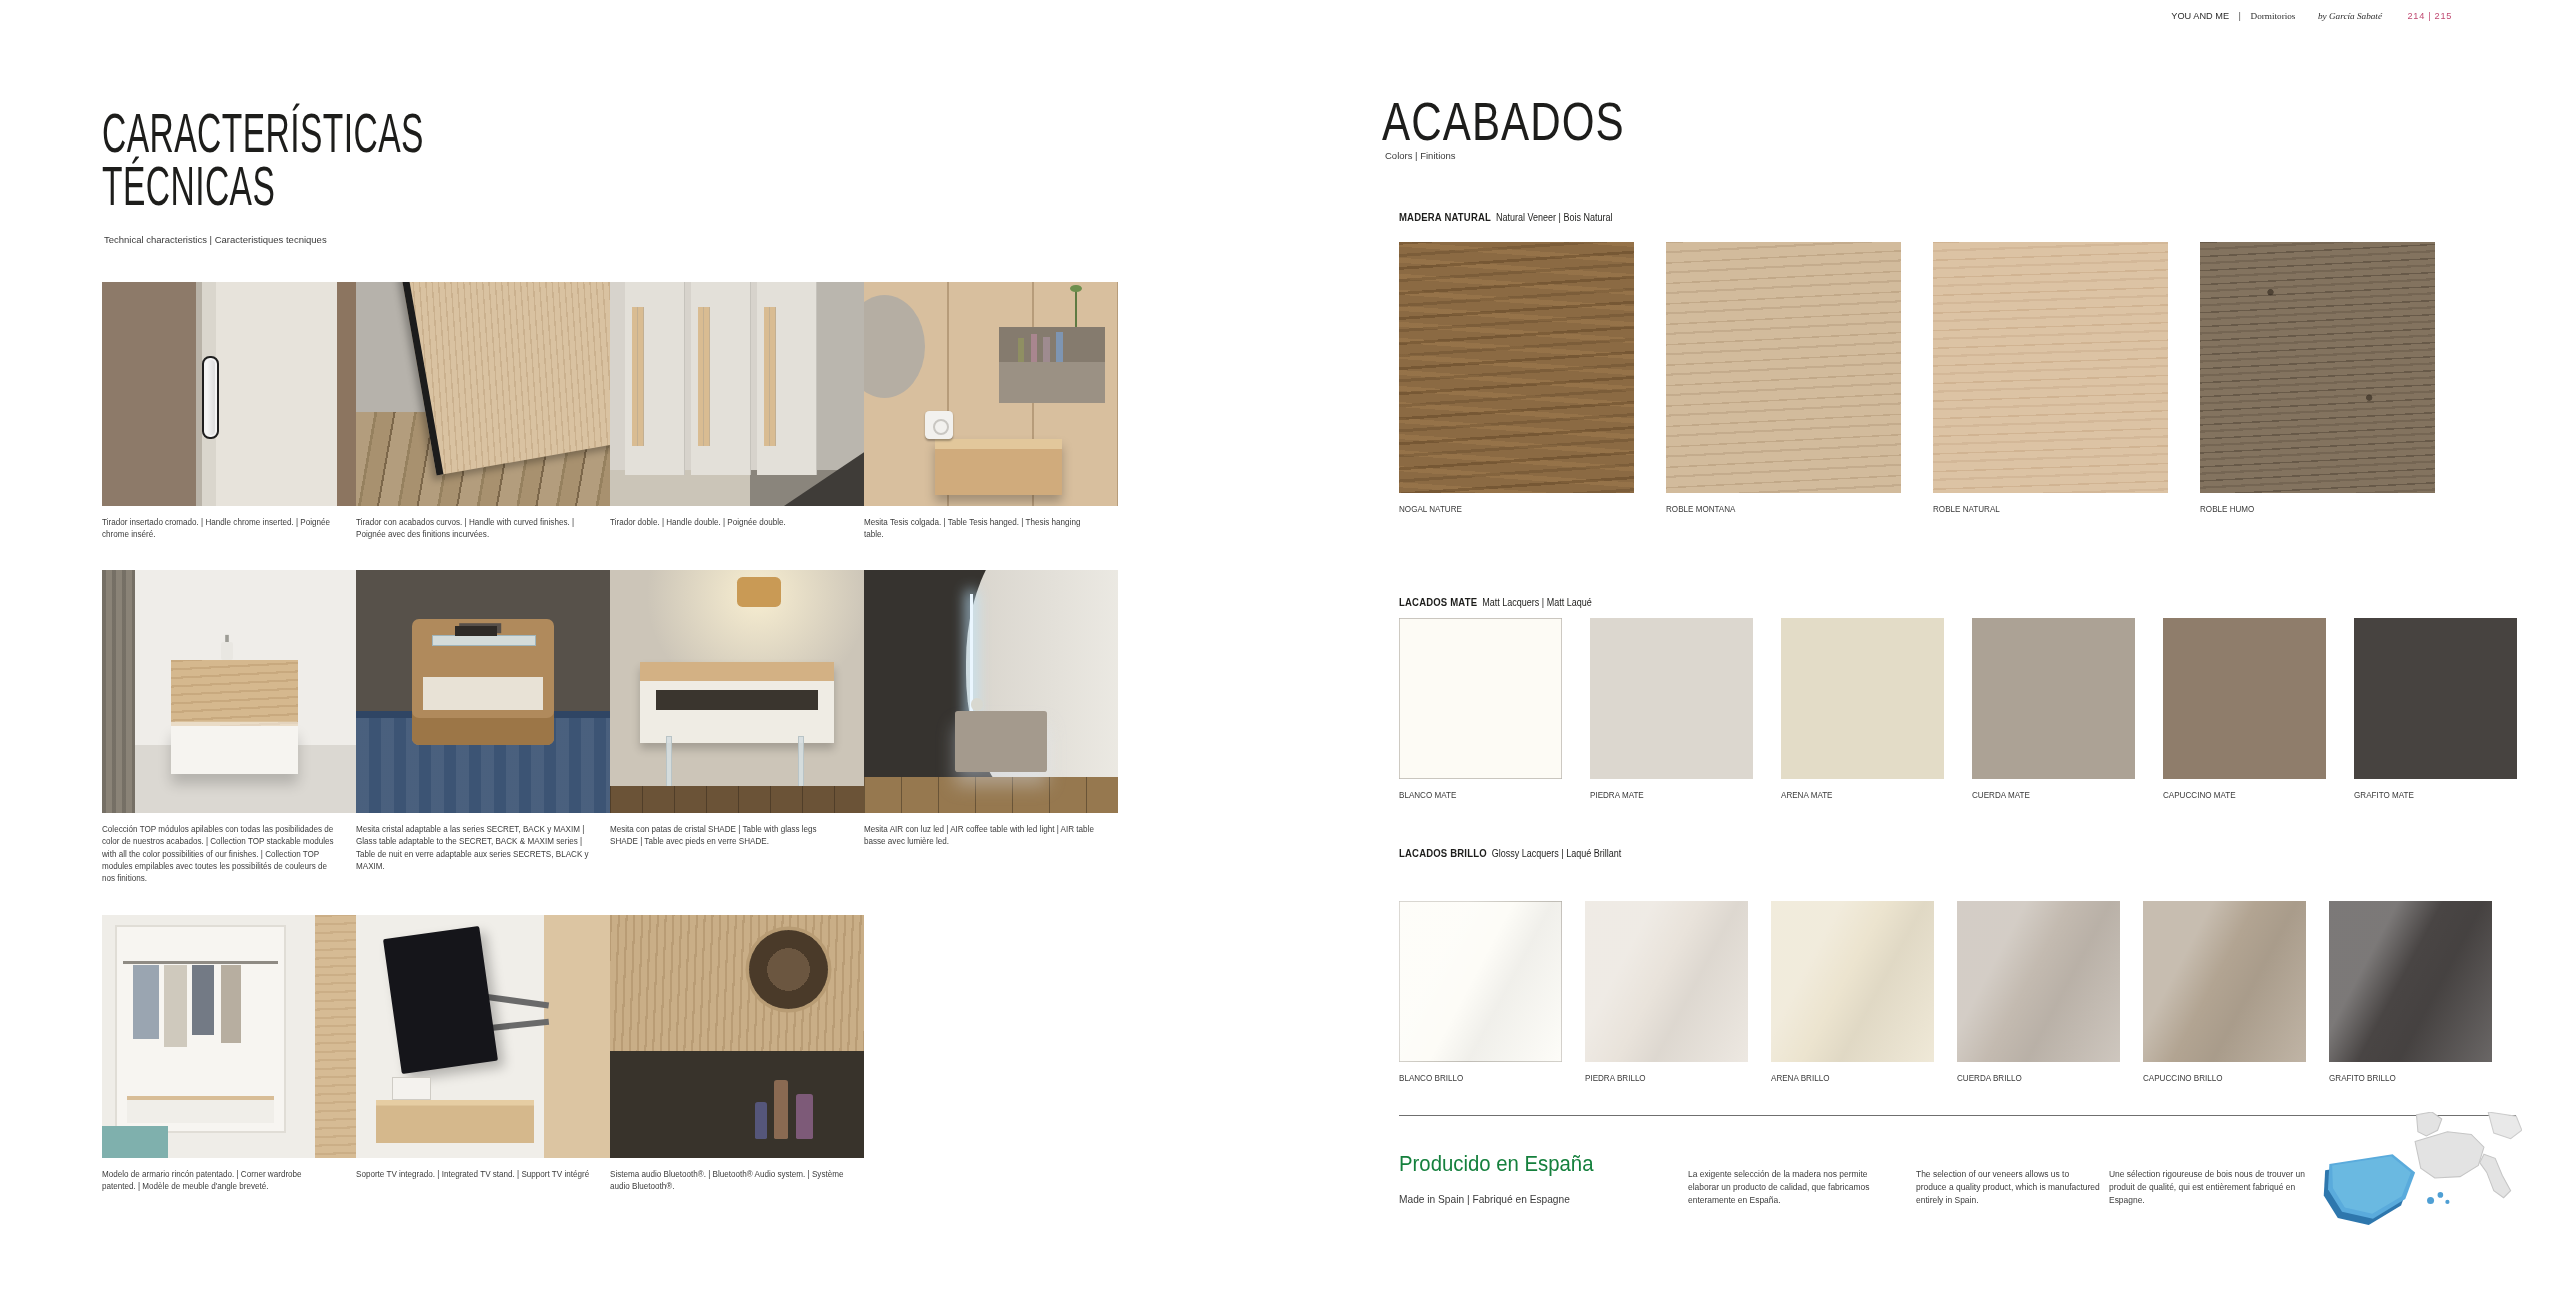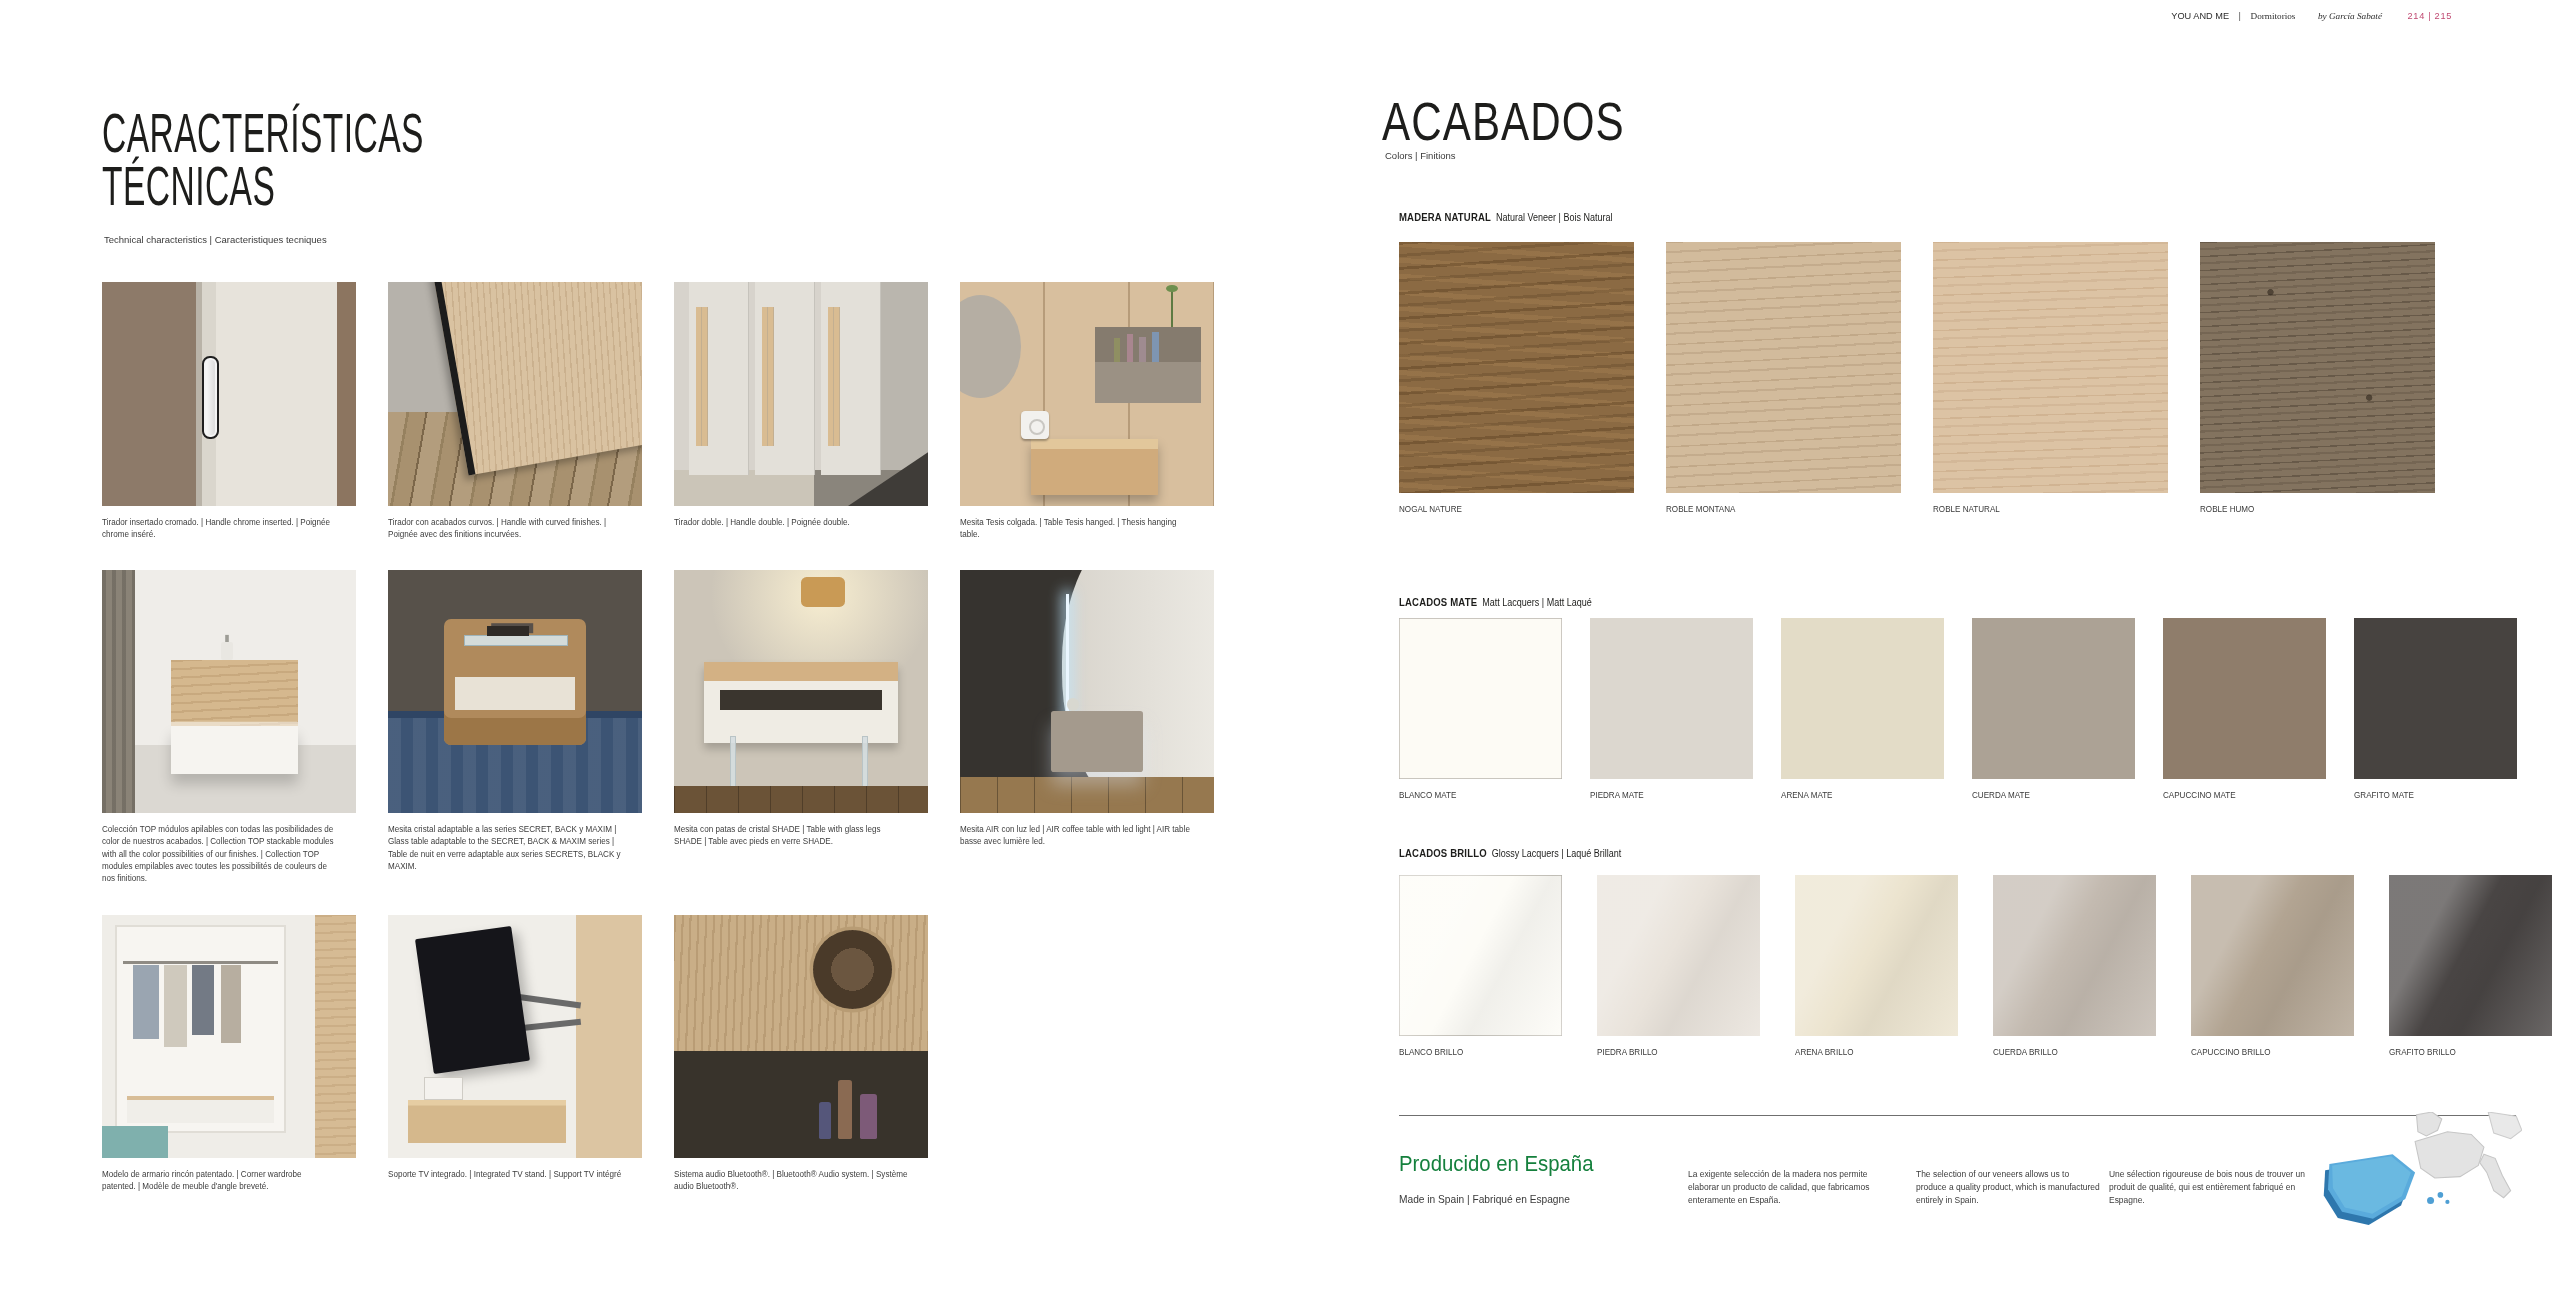--- a/index.html
+++ b/index.html
@@ -20,21 +20,21 @@
   .smalltext{font-size:9.2px;line-height:1.42;color:#3c3c3c;transform:scaleX(.92);transform-origin:0 0;}
 
   
   .top-header{position:absolute;top:11.3px;right:124px;font-size:9.2px;color:#2b2b2b;white-space:nowrap;}
   .top-header .sep{margin:0 7px;color:#555;}
   .serif{font-family:"Liberation Serif",serif;}
   .byline{font-family:"Liberation Serif",serif;font-style:italic;margin-left:20px;}
   .pages{margin-left:23px;letter-spacing:0.7px;}
 
   
-  .photo-row{position:absolute;left:102px;width:1110px;display:flex;gap:32px;}
+  .photo-row{position:absolute;left:102px;width:1110px;display:flex;}
   .cell{flex:0 0 254px;width:254px;display:flex;flex-direction:column;}
   .photo{position:relative;overflow:hidden;width:254px;background:#e5e2db;}
   .h318{height:224px;} .h345{height:243px;}
   .caption{margin-top:10px;width:254px;font-size:8.8px;line-height:1.4;color:#3c3c3c;transform:scaleX(.92);transform-origin:0 0;}
 
   
   .p1{background:linear-gradient(90deg,#8d7a69 0 37%,#b9b3a8 37% 39.5%,#dad6cd 39.5% 45%,#e7e3db 45% 92.5%,#8c7560 92.5% 100%);}
   .p1-handle{position:absolute;left:39.5%;top:33%;width:12.7px;height:79px;border-radius:7.8px;border:2.8px solid #1f1f1f;background:linear-gradient(90deg,#ffffff,#d5d5d5);box-shadow:inset 0 0 0 2.1px #f4f4f4;}
 
   .p2{background:linear-gradient(180deg,#b6b2ab 0 60%,#a99a81 60% 100%);}
@@ -108,21 +108,21 @@
 
   .p12{background:linear-gradient(180deg,#c9ae87 0 56%,#38332b 56% 100%);}
   .p12-grain{position:absolute;left:0;right:0;top:0;height:56%;background:repeating-linear-gradient(92deg,rgba(120,85,45,.2) 0 2.1px,rgba(0,0,0,0) 2.1px 7.8px);}
   .p12-grille{position:absolute;right:14%;top:6%;width:79px;height:79px;border-radius:50%;background:radial-gradient(circle,#6b5640 0 38%,#4a3a29 38% 70%,#33271a 70% 100%);box-shadow:0 0 0 3.5px #b89c74;}
   .p12-vase{position:absolute;bottom:8%;border-radius:2.8px 2.8px 1.4px 1.4px;}
 
   
   .swatch-row{position:absolute;display:flex;}
   .row-wood{left:1399px;top:242px;gap:32px;}
   .row-mate{left:1399px;top:618px;gap:28px;}
-  .row-brillo{left:1399px;top:875px;gap:35px;}
+  .row-brillo{left:1399px;top:901px;gap:23px;}
   .swatch-cell{display:flex;flex-direction:column;}
   .sw-wood{width:235px;} .sw-lac{width:163px;}
   .swatch{position:relative;overflow:hidden;}
   .sw-wood .swatch{height:251px;} .sw-lac .swatch{height:161px;}
   .swatch-label{margin-top:11.3px;font-size:9.2px;color:#3a3a3a;}
   .bordered{box-shadow:inset 0 0 0 0.7px #b9b5ad;}
 
   .g-nogal{background-image:repeating-linear-gradient(176deg,rgba(70,45,18,.30) 0 2.8px,rgba(0,0,0,0) 2.8px 12px,rgba(55,35,14,.18) 12px 15px,rgba(0,0,0,0) 15px 25px),repeating-linear-gradient(184deg,rgba(180,140,90,.25) 0 5px,rgba(0,0,0,0) 5px 16px);}
   .g-montana{background-image:repeating-linear-gradient(177deg,rgba(150,120,85,.28) 0 1.4px,rgba(0,0,0,0) 1.4px 9.2px,rgba(130,100,70,.18) 9.2px 11.3px,rgba(0,0,0,0) 11.3px 20.4px);}
   .g-natural{background-image:repeating-linear-gradient(178deg,rgba(175,135,95,.26) 0 1.4px,rgba(0,0,0,0) 1.4px 7.8px,rgba(160,120,85,.15) 7.8px 10px,rgba(0,0,0,0) 10px 17.6px);}

